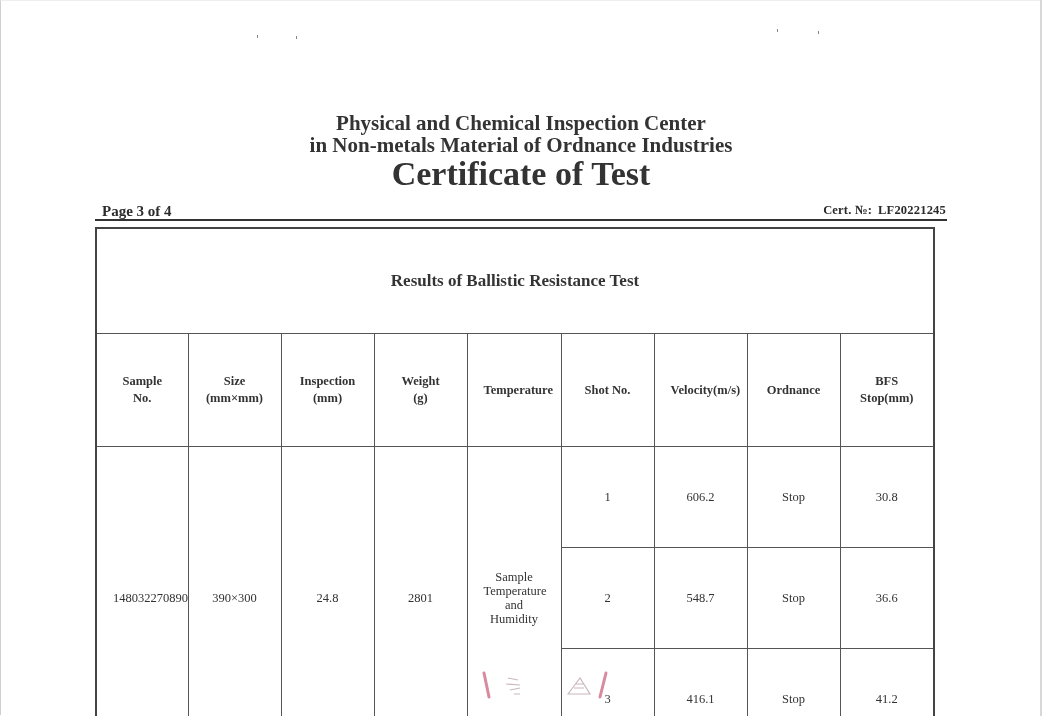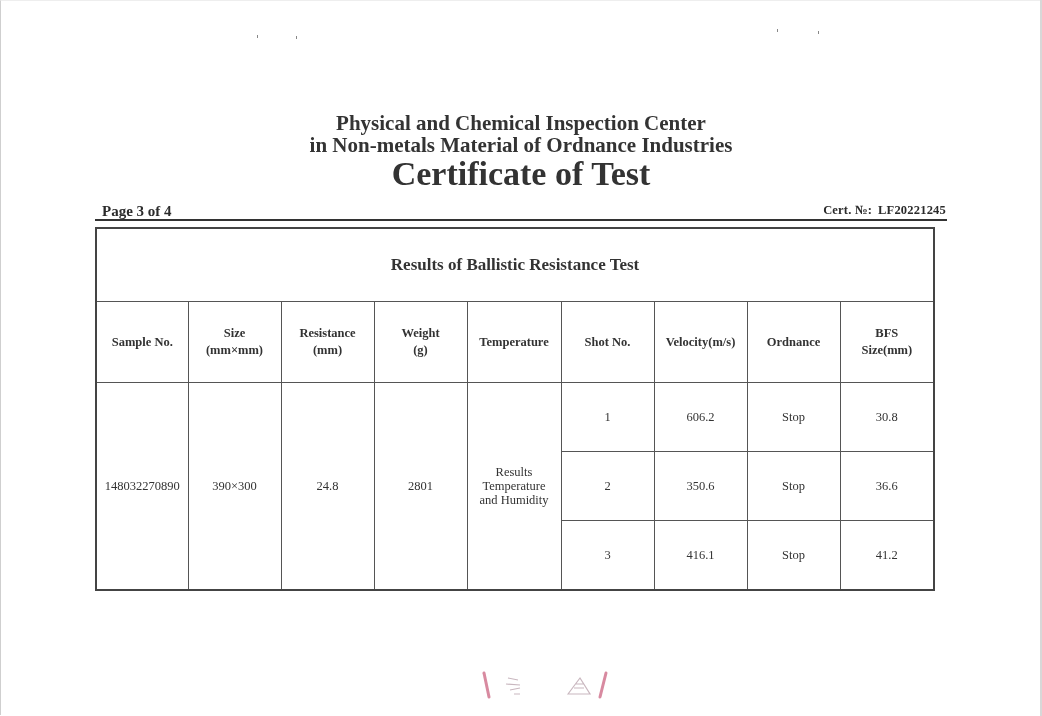--- a/index.html
+++ b/index.html
@@ -10,21 +10,21 @@
   .header{position:absolute;left:0;width:1042px;text-align:center;font-weight:bold;color:#333;}
   .h1{top:112px;font-size:21px;line-height:22px;}
   .h2{top:134px;font-size:21px;line-height:22px;}
   .h3{top:158px;font-size:34px;line-height:32px;}
   .page-no{position:absolute;left:102px;top:203px;font-size:15px;font-weight:bold;}
   .cert-no{position:absolute;right:96px;top:203px;font-size:12.5px;font-weight:bold;letter-spacing:0.2px;}
   .cert-no .val{margin-left:6px;}
   .rule{position:absolute;left:95px;top:219px;width:852px;height:1.5px;background:#333;}
   .tbl-wrap{position:absolute;left:95px;top:227px;width:838px;}
   table{border-collapse:collapse;width:838px;table-layout:fixed;border:2px solid #444;}
-  td,th{border:1px solid #555;text-align:center;vertical-align:middle;padding:0;}
+  td,th{border:1px solid #555;text-align:center;vertical-align:middle;padding:16px;}
   th{font-weight:bold;font-size:12.5px;line-height:17px;color:#333;}
   td{font-size:12.5px;line-height:14px;color:#333;}
   .title-row td{height:72px;font-weight:bold;font-size:17px;}
   .head-row th{height:80px;}
   .data-row td{height:68px;}
   .stamp{position:absolute;left:480px;top:670px;width:150px;height:30px;}
 </style>
 </head>
 <body>
 
@@ -58,42 +58,42 @@
         <col style="width:93px">
         <col style="width:94px">
     </colgroup>
     <tbody>
         <tr class="title-row">
       <td colspan="9">Results of Ballistic Resistance Test</td>
     </tr>
     <tr class="head-row">
       <th><span>Sample No.</span></th>
       <th><span>Size</span><br><span>(mm×mm)</span></th>
-      <th><span>Resistance</span><br><span>(mm)</span></th>
+      <th><span>Inspection</span><br><span>(mm)</span></th>
       <th><span>Weight</span><br><span>(g)</span></th>
       <th><span>Temperature</span></th>
       <th><span>Shot No.</span></th>
       <th><span>Velocity(m/s)</span></th>
       <th><span>Ordnance</span></th>
-      <th><span>BFS</span><br><span>Size(mm)</span></th>
+      <th><span>BFS</span><br><span>Stop(mm)</span></th>
     </tr>
     <tr class="data-row">
       <td rowspan="3">148032270890</td>
       <td rowspan="3">390×300</td>
       <td rowspan="3">24.8</td>
       <td rowspan="3">2801</td>
-      <td rowspan="3"><span>Results</span><br><span>Temperature</span><br><span>and Humidity</span></td>
+      <td rowspan="3"><span>Sample</span><br><span>Temperature</span><br><span>and Humidity</span></td>
       <td>1</td>
       <td>606.2</td>
       <td>Stop</td>
       <td>30.8</td>
     </tr>
     <tr class="data-row">
       <td>2</td>
-      <td>350.6</td>
+      <td>548.7</td>
       <td>Stop</td>
       <td>36.6</td>
     </tr>
     <tr class="data-row">
       <td>3</td>
       <td>416.1</td>
       <td>Stop</td>
       <td>41.2</td>
     </tr>
   </tbody>

